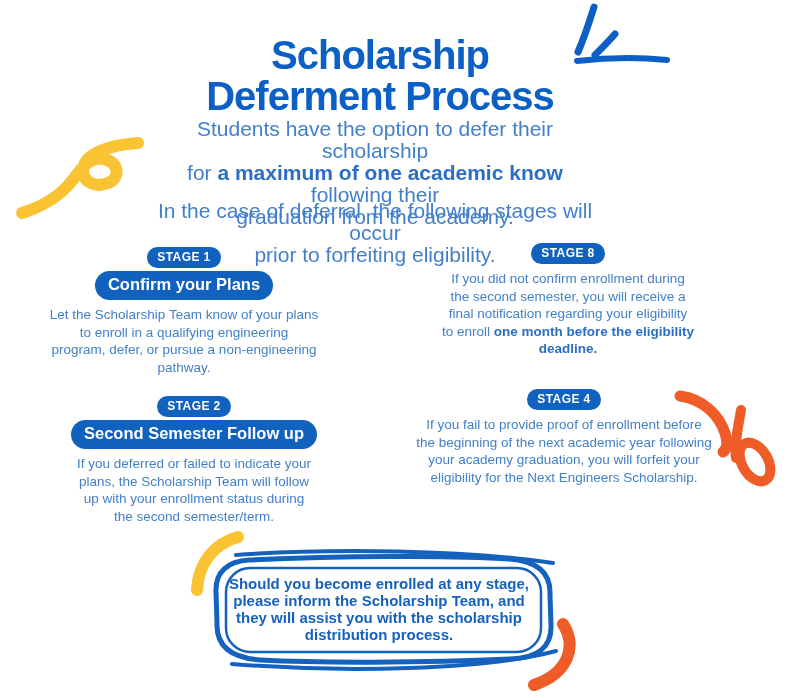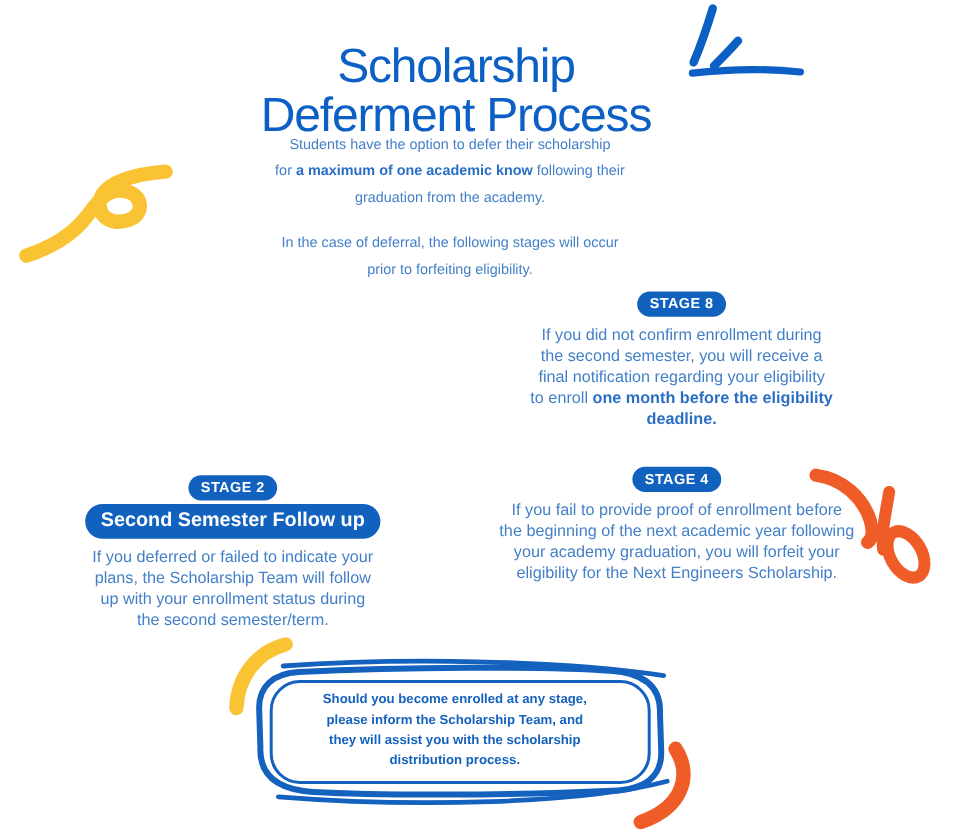--- a/index.html
+++ b/index.html
@@ -11,29 +11,29 @@
     background: #ffffff;
     overflow: hidden;
     font-family: "Liberation Sans", sans-serif;
   }
   .abs { position: absolute; }
 
   
   .title {
     left: 100px; top: 8px; width: 560px;
     text-align: center;
-    font-size: 40px; line-height: 41px; font-weight: normal;
+    font-size: 40px; line-height: 41px; font-weight: bold;
     letter-spacing: -1px;
     color: #0C5FC4;
     white-space: pre-line;
   }
   .intro {
     left: 150px; width: 450px;
     text-align: center;
-    font-size: 12px; line-height: 22px;
+    font-size: 21px; line-height: 22px;
     color: #4380C8;
     white-space: pre-line;
   }
   .intro b { color: #2B6FC5; }
   .intro-1 { top: 97px; }
   .intro-2 { top: 179px; }
 
   
   .stage { text-align: center; }
   .stage-badge {
@@ -59,21 +59,21 @@
 
   .stage-1 { left: 33px;  top: 247px; width: 302px; }
   .stage-2 { left: 43px;  top: 396px; width: 302px; }
   .stage-3 { left: 417px; top: 243px; width: 302px; }
   .stage-4 { left: 399px; top: 389px; width: 330px; }
 
   
   .callout-text {
     left: 214px; top: 575px; width: 330px;
     text-align: center;
-    font-size: 11px; line-height: 17px; font-weight: bold;
+    font-size: 15px; line-height: 17px; font-weight: bold;
     color: #1461BE;
     white-space: pre-line;
   }
   svg { display: block; }
 </style>
 </head>
 <body>
 
 <div class="page">
 
@@ -96,20 +96,28 @@
   <h1 class="abs title">Scholarship
 Deferment Process</h1>
 
   <p class="abs intro intro-1"><span>Students have the option to defer their scholarship
 for </span><b>a maximum of one academic know</b><span> following their
 graduation from the academy.</span></p>
 
   <p class="abs intro intro-2">In the case of deferral, the following stages will occur
 prior to forfeiting eligibility.</p>
 
+  <div class="abs stage stage-1">
+    <div><span class="stage-badge">STAGE 1</span></div>
+    <div><span class="stage-pill">Confirm your Plans</span></div>
+    <div class="stage-body">Let the Scholarship Team know of your plans
+to enroll in a qualifying engineering
+program, defer, or pursue a non-engineering
+pathway.</div>
+  </div>
 
   <div class="abs stage stage-2">
     <div><span class="stage-badge">STAGE 2</span></div>
     <div><span class="stage-pill">Second Semester Follow up</span></div>
     <div class="stage-body">If you deferred or failed to indicate your
 plans, the Scholarship Team will follow
 up with your enrollment status during
 the second semester/term.</div>
   </div>
 

